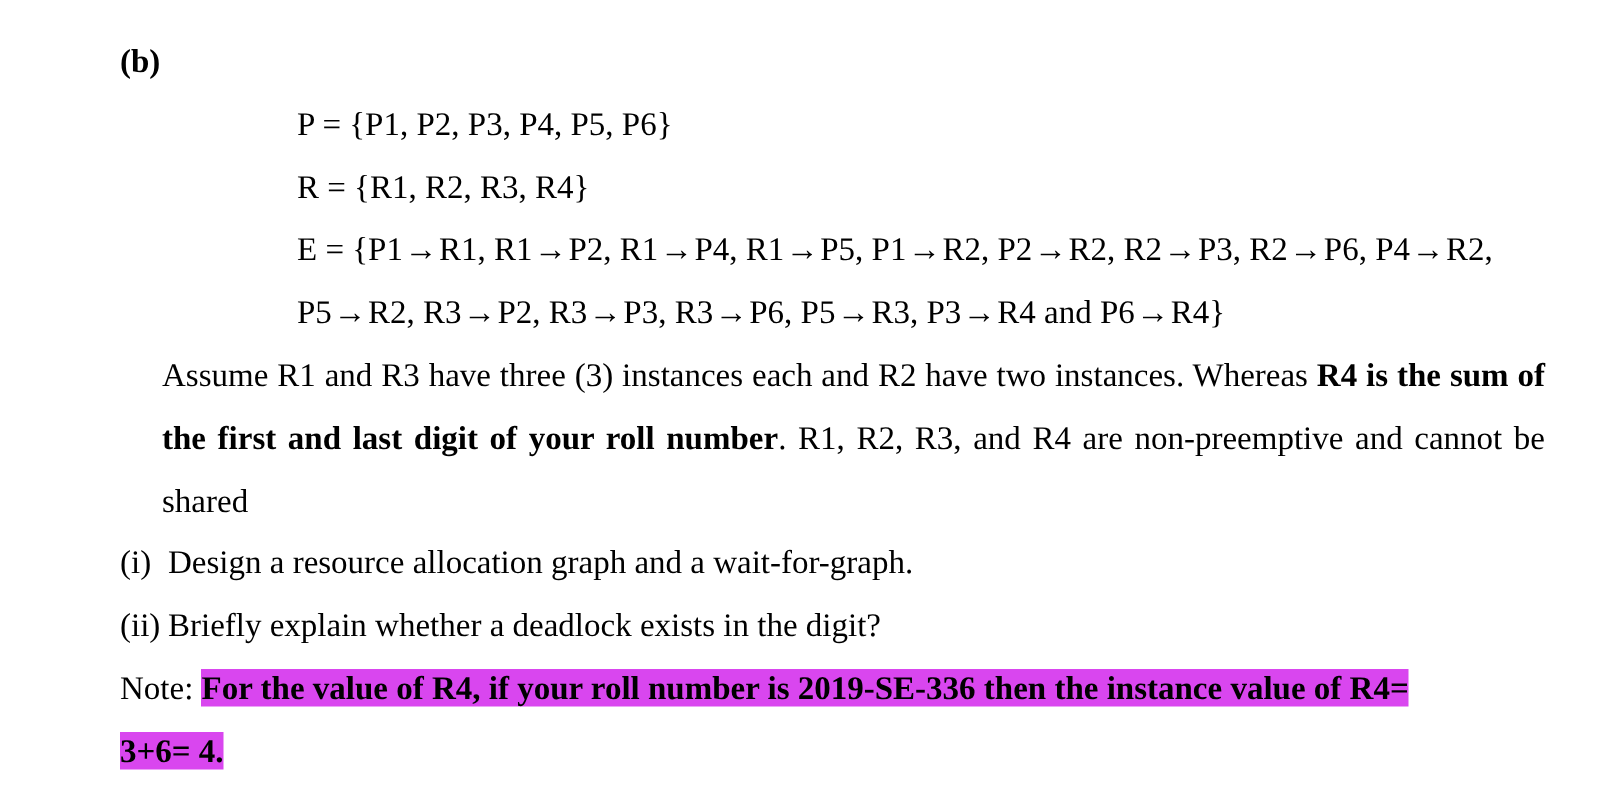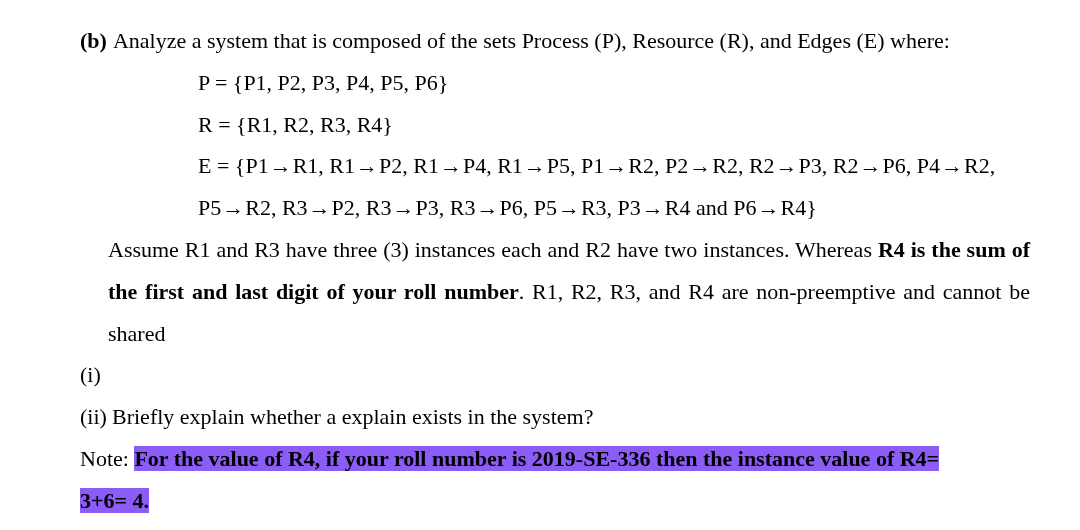--- a/index.html
+++ b/index.html
@@ -35,55 +35,55 @@
       display: flex;
       align-items: baseline;
     }
     .sub-label {
       min-width: 32px;
     }
     .bold {
       font-weight: bold;
     }
     .highlight {
-      background-color: #8b5cf6;
+      background-color: #d946ef;
       font-weight: bold;
     }
     .arrow {
       display: inline-block;
       font-weight: bold;
       padding: 0 1px;
     }
     .note-line {
       text-align: justify;
     }
   </style>
 </head>
 <body>
 
 <div class="prompt-line">
   <span class="part-label">(b)</span>
-  <span>Analyze a system that is composed of the sets Process (P), Resource (R), and Edges (E) where:</span>
 </div>
 
 <div class="indent1">P = {P1, P2, P3, P4, P5, P6}</div>
 <div class="indent1">R = {R1, R2, R3, R4}</div>
 
 <div class="indent1" id="setE-container">E = {P1<span class="arrow">→</span>R1, R1<span class="arrow">→</span>P2, R1<span class="arrow">→</span>P4, R1<span class="arrow">→</span>P5, P1<span class="arrow">→</span>R2, P2<span class="arrow">→</span>R2, R2<span class="arrow">→</span>P3, R2<span class="arrow">→</span>P6, P4<span class="arrow">→</span>R2, <br>P5<span class="arrow">→</span>R2, R3<span class="arrow">→</span>P2, R3<span class="arrow">→</span>P3, R3<span class="arrow">→</span>P6, P5<span class="arrow">→</span>R3, P3<span class="arrow">→</span>R4 and P6<span class="arrow">→</span>R4}</div>
 
 <div class="indent-body">
   <span>Assume R1 and R3 have three (3) instances each and R2 have two instances. Whereas </span><span class="bold">R4 is the sum of the first and last digit of your roll number</span><span>. R1, R2, R3, and R4 are non-preemptive and cannot be shared</span>
 </div>
 
 <div class="sub-item">
   <span class="sub-label">(i)</span>
+  <span>Design a resource allocation graph and a wait-for-graph.</span>
 </div>
 
 <div class="sub-item">
   <span class="sub-label">(ii)</span>
-  <span>Briefly explain whether a explain exists in the system?</span>
+  <span>Briefly explain whether a deadlock exists in the digit?</span>
 </div>
 
 <div class="note-line">
   <span>Note: </span><span class="highlight">For the value of R4, if your roll number is 2019-SE-336 then the instance value of R4=</span>
   <br>
   <span class="highlight">3+6= 4.</span>
 </div>
 
 </body></html>

